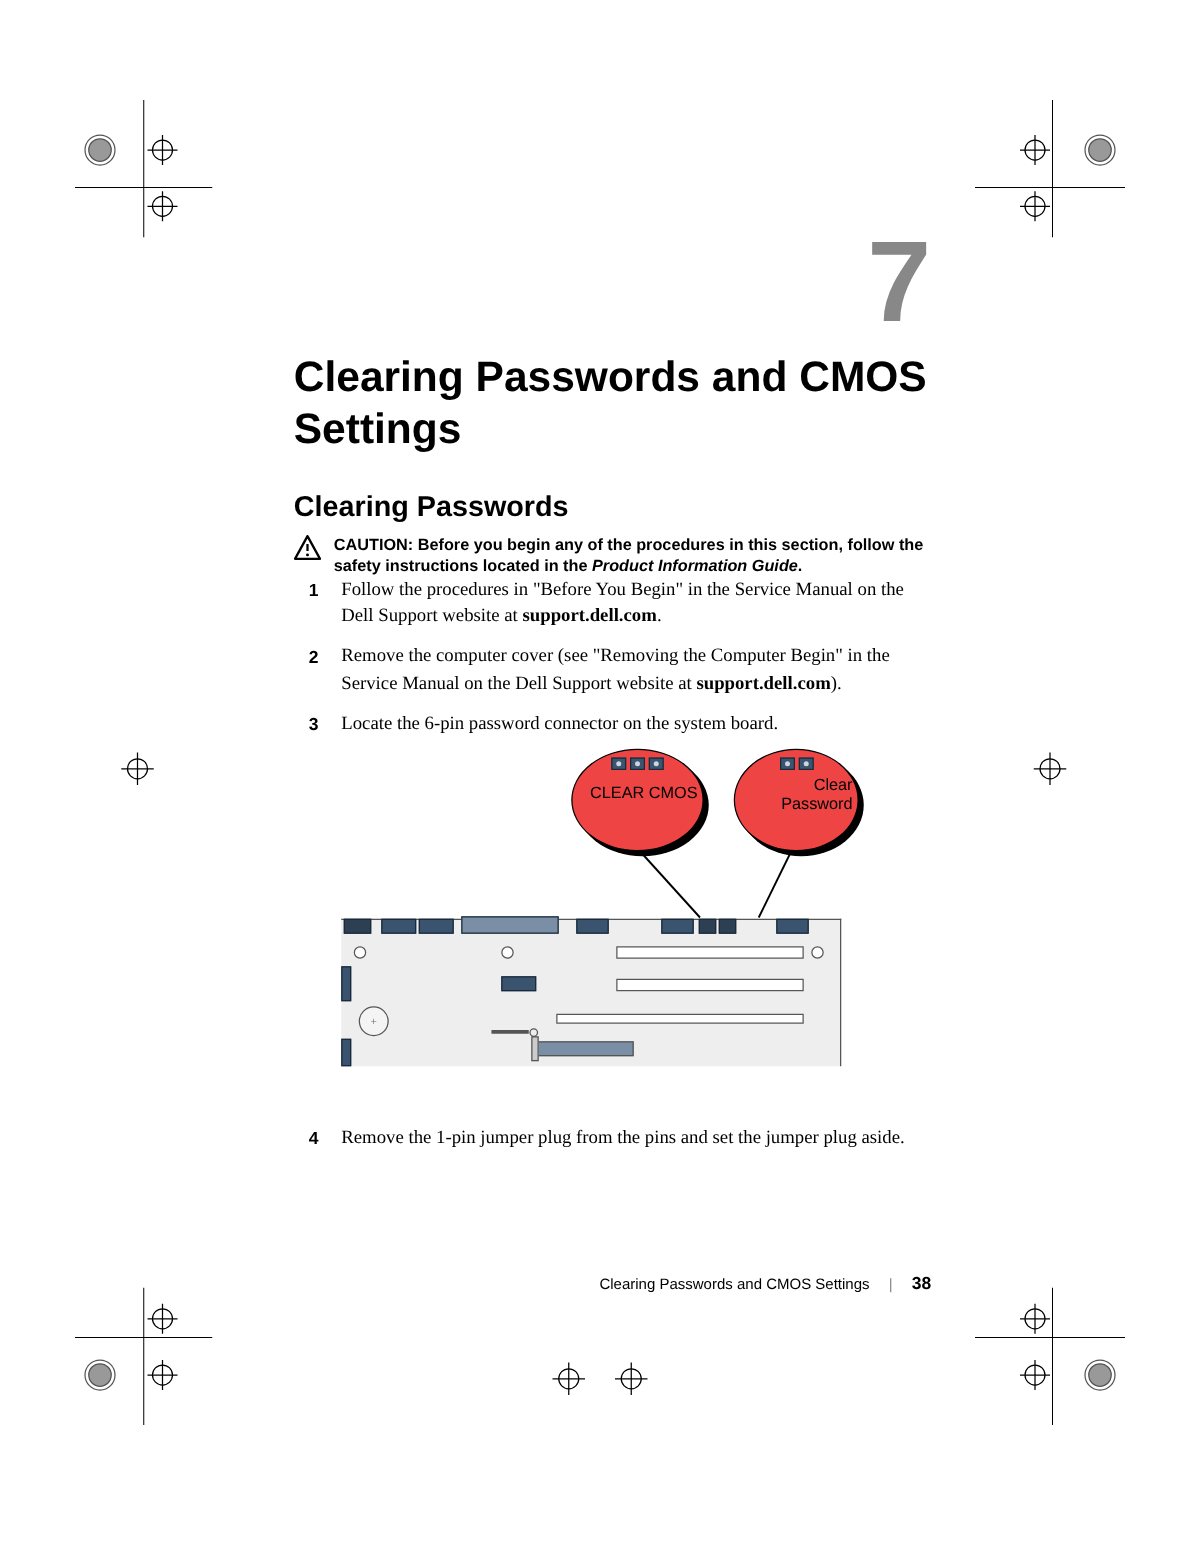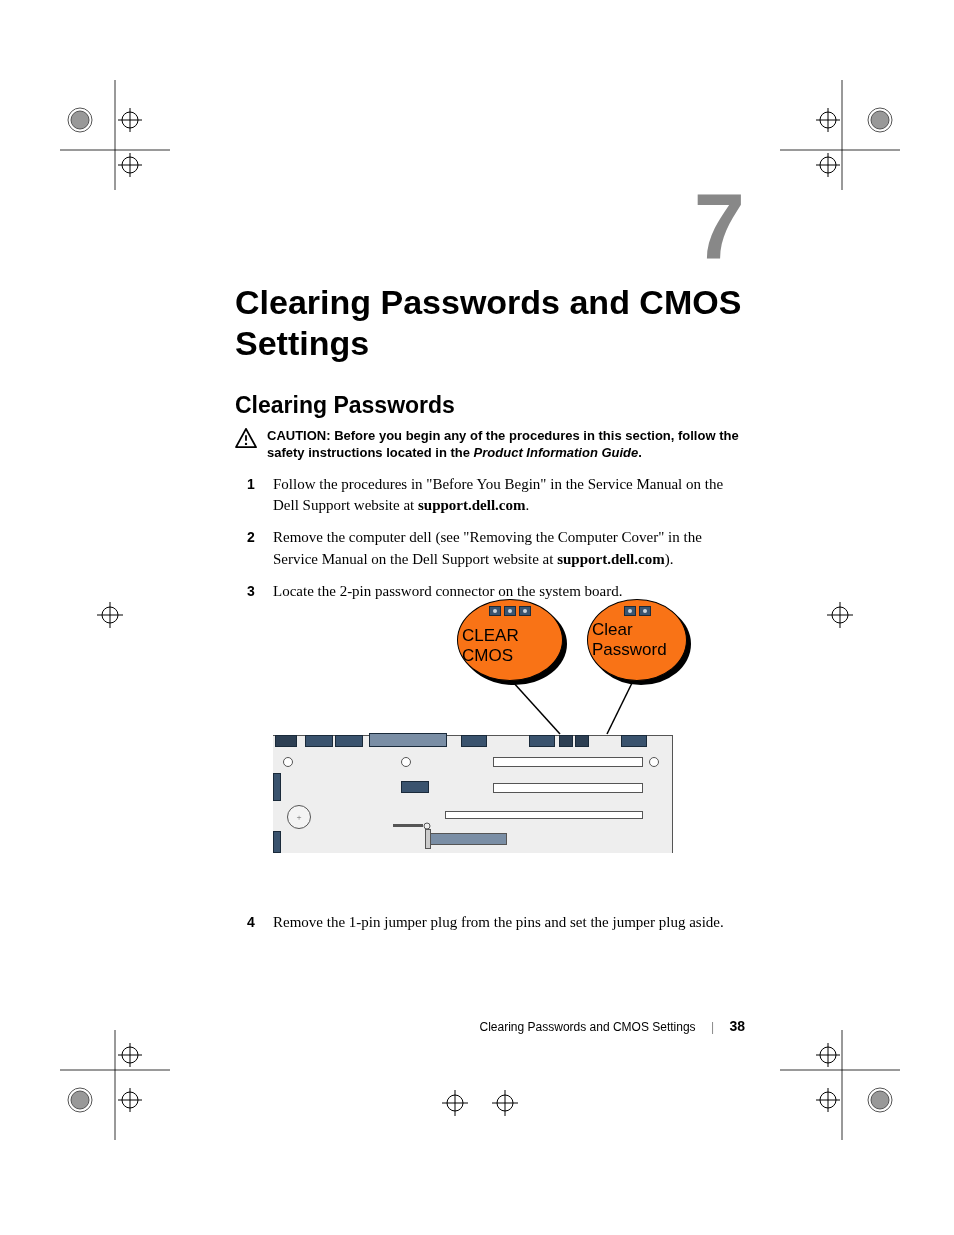--- a/index.html
+++ b/index.html
@@ -35,21 +35,20 @@
   }
   .section-title {
     font-family: Arial, Helvetica, sans-serif;
     font-size: 23px;
     font-weight: 700;
     margin-bottom: 8px;
   }
   .caution-block {
     display: flex;
     align-items: flex-start;
-    margin-bottom: 12px;
   }
   .caution-icon {
     width: 22px;
     height: 20px;
     flex-shrink: 0;
     margin-right: 10px;
     margin-top: 1px;
   }
   .caution-text {
     font-family: Arial, Helvetica, sans-serif;
@@ -95,26 +94,26 @@
   .footer .pg { font-weight: 700; font-size: 14px; }
 
   
   .reg { position: absolute; }
   .reg svg { display: block; }
 
   
   .mb-wrap { position: relative; width: 400px; height: 270px; }
   .callout {
     position: absolute;
-    background: #f97316;
+    background: #ef4444;
     border: 1.5px solid #000;
     border-radius: 50% / 50%;
     font-family: Arial, Helvetica, sans-serif;
-    font-size: 17px;
-    text-align: left;
+    font-size: 13px;
+    text-align: right;
     padding: 6px 4px 4px 4px;
   }
   .callout .pins { display: flex; justify-content: center; gap: 3px; margin-bottom: 4px; }
   .pin { width: 12px; height: 10px; background: #3b5570; border: 1px solid #1a2a3a; position: relative; }
   .pin::after { content: ""; position: absolute; width: 4px; height: 4px; border-radius: 50%; background: #cdd5dd; left: 3px; top: 2px; }
   .callout-shadow {
     position: absolute;
     background: #000;
     border-radius: 50% / 50%;
     z-index: -1;
@@ -278,23 +277,23 @@
     <div class="caution-text">
       <span>CAUTION:</span><span> Before you begin any of the procedures in this section, follow the safety instructions located in the </span><span class="pig">Product Information Guide</span><span>.</span>
     </div>
   </div>
 
   <ol class="steps">
     <li>
       <span>Follow the procedures in "Before You Begin" in the </span><span class="ital">Service Manual</span><span> on the Dell Support website at </span><span class="bold">support.dell.com</span><span>.</span>
     </li>
     <li>
-      <span>Remove the computer dell (see "Removing the Computer Cover" in the </span><span class="ital">Service Manual</span><span> on the Dell Support website at </span><span class="bold">support.dell.com</span><span>).</span>
+      <span>Remove the computer cover (see "Removing the Computer Begin" in the </span><span class="ital">Service Manual</span><span> on the Dell Support website at </span><span class="bold">support.dell.com</span><span>).</span>
     </li>
-    <li>Locate the 2-pin password connector on the system board.</li>
+    <li>Locate the 6-pin password connector on the system board.</li>
     <li style="margin-top:310px">Remove the 1-pin jumper plug from the pins and set the jumper plug aside.</li>
   </ol>
 
   <div class="mb-wrap" style="position:absolute; left:38px; top:415px;">
 
     <div class="callout-shadow" style="left:188px; top:8px; width:106px; height:82px;"></div>
     <div class="callout" style="left:184px; top:4px; width:106px; height:82px;">
       <div class="pins">
           <div class="pin"></div>
           <div class="pin"></div>

